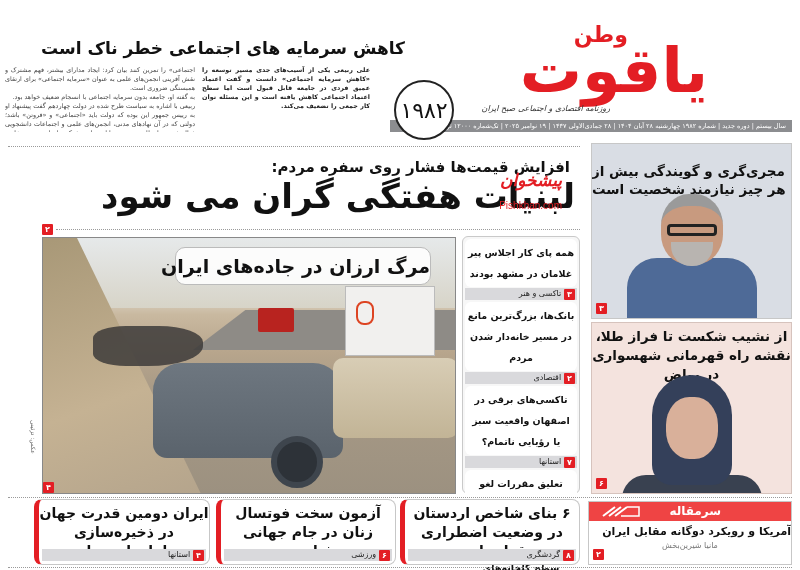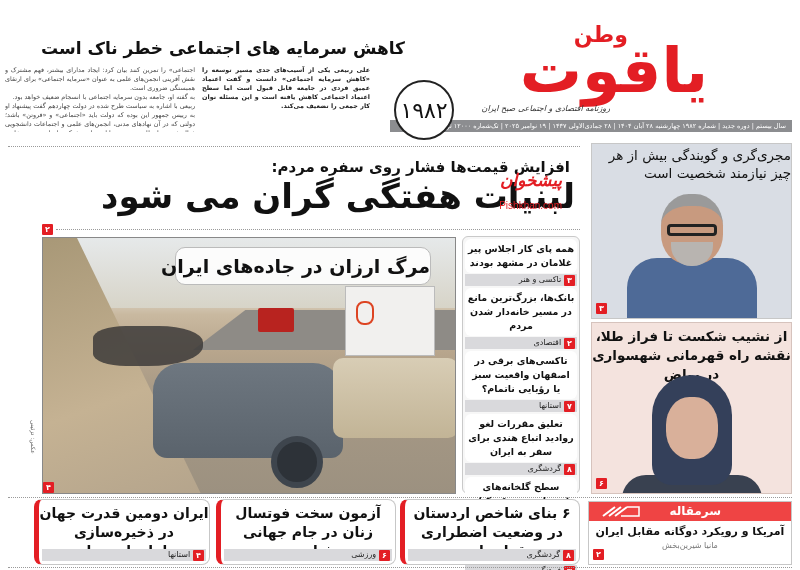--- a/index.html
+++ b/index.html
@@ -45,46 +45,46 @@
   .photo .car-main { position: absolute; left: 110px; top: 125px; width: 190px; height: 95px; background: linear-gradient(180deg, #6e7780, #5a636c); border-radius: 28px 30px 12px 14px; }
   .photo .wheel { position: absolute; left: 228px; top: 198px; width: 52px; height: 52px; border-radius: 50%; background: #2d3238; border: 6px solid #3e454d; }
   .photo .car-2 { position: absolute; left: 290px; top: 120px; width: 125px; height: 80px; background: linear-gradient(180deg, #d8cdb5, #c2b496); border-radius: 10px; }
   .photo .debris { position: absolute; left: 50px; top: 88px; width: 110px; height: 40px; background: #3d3b39; border-radius: 30% 40% 50% 30%; opacity: 0.85; }
   .photo-title { position: absolute; left: 175px; top: 247px; width: 256px; height: 38px; background: rgba(255,255,255,0.88); border: 1px solid #bbb; border-radius: 10px; font-size: 19px; font-weight: 900; color: #111; text-align: center; line-height: 36px; white-space: nowrap; }
   .photo-badge { position: absolute; left: 43px; top: 482px; }
   .photo-credit { position: absolute; left: 30px; top: 420px; font-size: 6px; color: #666; writing-mode: vertical-rl; }
 
   
   .midcol { position: absolute; left: 462px; top: 236px; width: 118px; height: 258px; border: 1px solid #c9c9c9; border-radius: 6px; background: #f7f7f7; padding: 2px; }
-  .mid-item { background: #fff; border-radius: 6px; text-align: center; font-size: 9.5px; font-weight: bold; line-height: 14px; padding: 3px 2px; color: #111; }
+  .mid-item { background: #fff; border-radius: 6px; text-align: center; font-size: 9.5px; font-weight: bold; line-height: 21px; padding: 3px 2px; color: #111; }
   .mid-strip { margin: 1px 0 2px; }
   .jahad { text-align: center; font-size: 19px; font-weight: bold; color: #29a8b4; line-height: 24px; }
 
   
   .rbox1 { position: absolute; left: 591px; top: 143px; width: 201px; height: 176px; background: #d9dde4; border: 1px solid #c7c7c7; overflow: hidden; }
-  .rbox1 .title { text-align: right; font-size: 13.5px; font-weight: 400; line-height: 18px; padding-top: 2px; color: #111; }
+  .rbox1 .title { text-align: left; font-size: 13.5px; font-weight: 700; line-height: 18px; padding-top: 18px; color: #111; }
   .rbox2 { position: absolute; left: 591px; top: 322px; width: 201px; height: 172px; background: #f4e3de; border: 1px solid #d6c3bd; overflow: hidden; }
   .rbox2 .title { text-align: center; font-size: 13.5px; font-weight: 900; line-height: 19px; padding-top: 4px; color: #111; }
   .portrait { position: absolute; left: 50%; transform: translateX(-50%); }
   .man-head { width: 62px; height: 70px; background: #c89a7f; border-radius: 45% 45% 42% 42%; border-top: 12px solid #9a9a9a; margin: 0 auto; position: relative; }
   .man-glasses { position: absolute; left: 6px; right: 6px; top: 18px; height: 12px; border: 3px solid #222; border-radius: 4px; }
   .man-beard { position: absolute; left: 10px; right: 10px; bottom: -2px; height: 24px; background: #b8b4b0; border-radius: 0 0 20px 20px; }
   .man-body { width: 130px; height: 70px; background: #4e6a97; border-radius: 30px 30px 0 0; margin: -6px auto 0; }
   .woman-hijab { width: 80px; height: 110px; background: #34405a; border-radius: 40px 40px 20px 20px; margin: 0 auto; position: relative; }
   .woman-face { position: absolute; left: 14px; top: 22px; width: 52px; height: 62px; background: #d9b09a; border-radius: 45%; }
   .woman-body { width: 140px; height: 40px; background: #394150; border-radius: 24px 24px 0 0; margin: -10px auto 0; }
 
   
   .bot-card { position: absolute; top: 499px; height: 66px; background: #fff; border: 1px solid #c7c7c7; border-radius: 8px; border-left: 5px solid #e31e24; overflow: hidden; }
   .bot-card .t { text-align: center; font-size: 14px; font-weight: 900; line-height: 19px; padding-top: 4px; color: #111; }
   .bot-card .sec-strip { position: absolute; bottom: 3px; left: 3px; right: 3px; }
   .editorial { position: absolute; left: 588px; top: 501px; width: 204px; height: 64px; border: 1px solid #c7c7c7; background: #fff; overflow: hidden; }
   .editorial .head { background: #ef4444; color: #fff; font-size: 12px; font-weight: bold; height: 19px; line-height: 19px; padding-right: 70px; position: relative; }
   .editorial .pen { position: absolute; left: 12px; top: 3px; width: 40px; height: 13px; }
-  .editorial .t { text-align: center; font-size: 11px; font-weight: 900; line-height: 18px; padding-top: 2px; color: #111; }
+  .editorial .t { text-align: right; font-size: 11px; font-weight: 900; line-height: 18px; padding-top: 2px; color: #111; }
   .editorial .author { text-align: center; font-size: 8px; color: #777; }
   .editorial .badge { position: absolute; left: 4px; bottom: 4px; }
 </style>
 </head>
 <body>
 
 <div class="logo">
   <div class="logo-sub">وطن</div>
   <div class="logo-main">یاقوت</div>
 </div>

